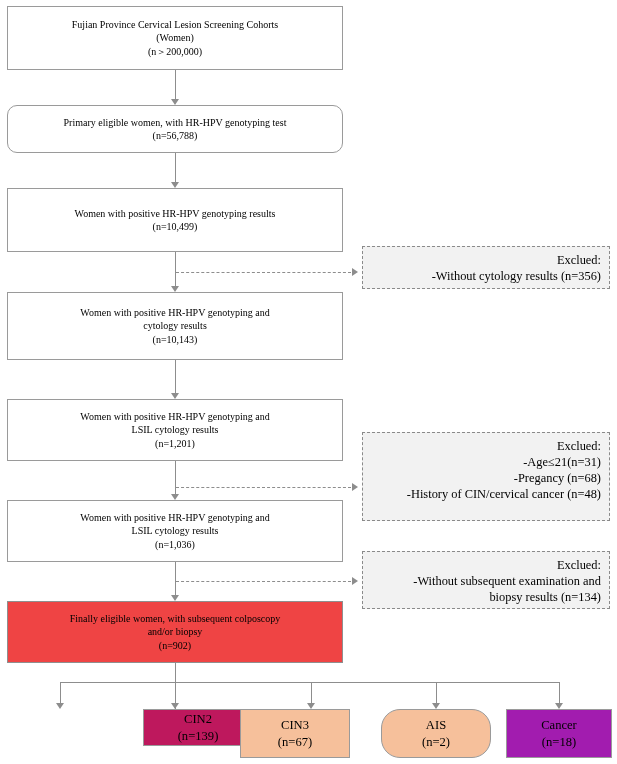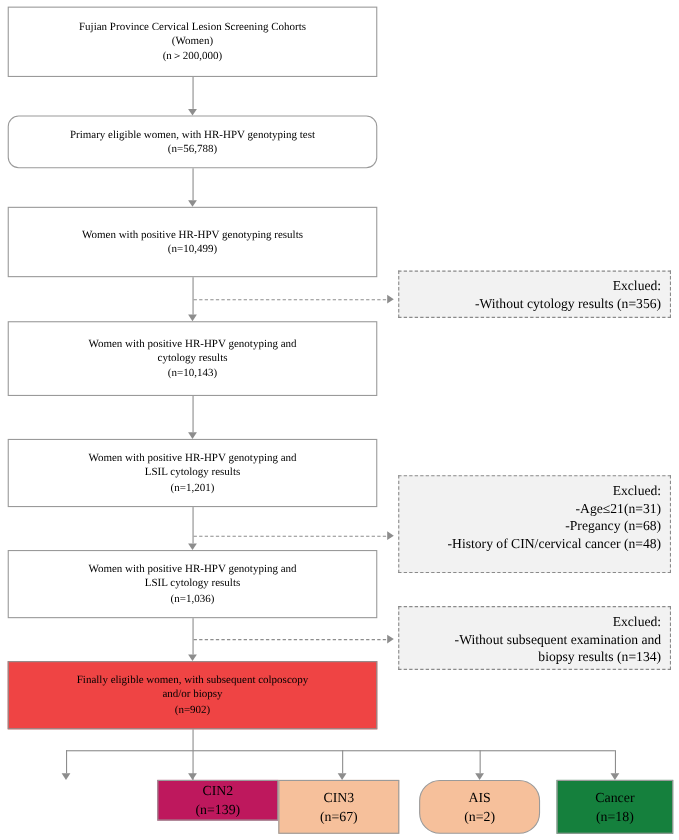--- a/index.html
+++ b/index.html
@@ -165,31 +165,31 @@
     <span class="eitem">-Without subsequent examination and</span>
     <span class="eitem cont">biopsy results (n=134)</span>
   </div>
 
 
   <div class="outcome" style="left:131px; top:709px; width:110px; height:37px; background:#be185d;margin-left:12px;">
     <span class="ln">CIN2</span>
     <span class="ln">(n=139)</span>
   </div>
 
-  <div class="outcome" style="left:253px; top:709px; width:110px; height:49px; background:#f6c09b;">
+  <div class="outcome" style="left:240px; top:709px; width:110px; height:49px; background:#f6c09b;">
     <span class="ln">CIN3</span>
     <span class="ln">(n=67)</span>
   </div>
 
   <div class="outcome" style="left:381px; top:709px; width:110px; height:49px; background:#f6c09b;border-radius:19px;">
     <span class="ln">AIS</span>
     <span class="ln">(n=2)</span>
   </div>
 
-  <div class="outcome" style="left:506px; top:709px; width:106px; height:49px; background:#15803d;">
+  <div class="outcome" style="left:506px; top:709px; width:106px; height:49px; background:#a21caf;">
     <span class="ln">Cancer</span>
     <span class="ln">(n=18)</span>
   </div>
 
   <div class="vline" style="left:175px; top:70px; height:29px;"></div>
   <div class="arr-down" style="left:171px; top:99px;"></div>
 
   <div class="vline" style="left:175px; top:153px; height:29px;"></div>
   <div class="arr-down" style="left:171px; top:182px;"></div>
 

